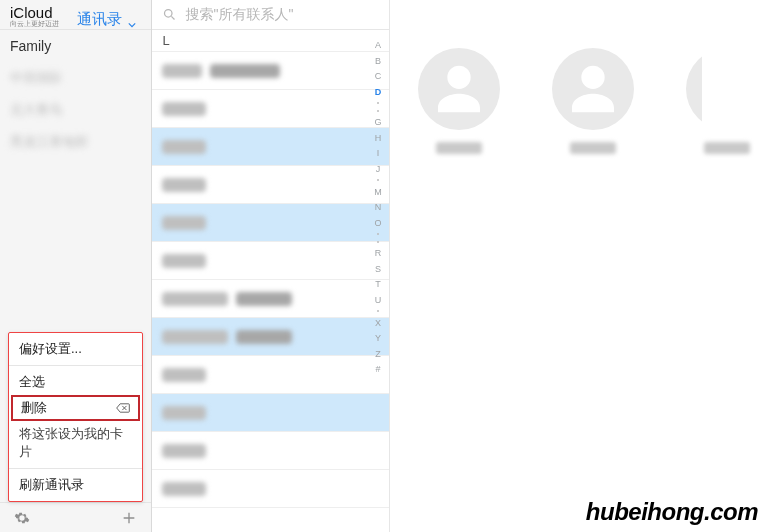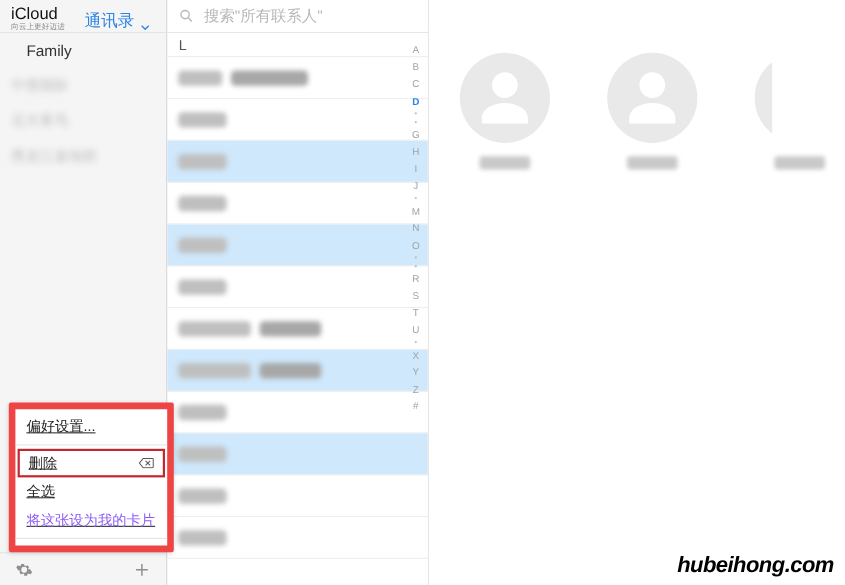--- a/index.html
+++ b/index.html
@@ -6,27 +6,27 @@
   body { font-family: -apple-system, "Helvetica Neue", Arial, sans-serif; font-size: 13px; color: #333; background: #fff; width: 768px; height: 532px; overflow: hidden; position: relative; }
   .app { display: flex; height: 532px; }
   
   .sidebar { width: 186px; background: #f5f5f5; border-right: 1px solid #d9d9d9; display: flex; flex-direction: column; position: relative; }
   .sb-header { height: 30px; display: flex; align-items: flex-end; padding: 0 10px; gap: 4px; border-bottom: 1px solid #e4e4e4; }
   .brand { font-size: 15px; font-weight: 500; color: #111; }
   .brand-sub { font-size: 7px; color: #888; display:block; margin-top:-2px;}
   .app-title { font-size: 15px; color: #2a84e9; margin-left: 14px; }
   .chev { width: 8px; height: 8px; margin-left: 2px; }
   .sb-all { height: 32px; display: flex; align-items: center; padding: 0 10px; font-size: 14px; color: #333; border-bottom: 1px solid #e4e4e4; }
-  .sb-family { height: 32px; display: flex; align-items: center; padding: 0 24px; font-size: 14px; color: #333; }
+  .sb-family { height: 32px; display: flex; align-items: center; padding: 0 10px; font-size: 14px; color: #333; }
   .sb-item { height: 32px; display: flex; align-items: center; padding: 0 10px; color: #bbb; filter: blur(3px); }
   .sb-spacer { flex: 1; }
   
-  .context-menu { position: absolute; left: 8px; bottom: 30px; width: 150px; background: #fff; border: 6px solid #ef4444; border-radius: 2px; box-shadow: 0 1px 4px rgba(0,0,0,.12); padding: 3px 0; z-index: 10; text-decoration: underline; }
+  .context-menu { position: absolute; left: 8px; bottom: 30px; width: 135px; background: #fff; border: 1px solid #ef4444; border-radius: 2px; box-shadow: 0 1px 4px rgba(0,0,0,.12); padding: 3px 0; z-index: 10; }
   .cm-item { padding: 4px 10px; font-size: 13px; color: #222; cursor: pointer; display:flex; align-items:center; justify-content:space-between;}
-  .cm-item.disabled { color: #8b5cf6; }
+  .cm-item.disabled { color: #404040; }
   .cm-sep { height: 1px; background: #e5e5e5; margin: 3px 0; }
   .cm-delete { border: 2px solid #c1272d; margin: 0 2px; padding: 2px 8px; }
   .del-icon { width:14px; height:10px;}
   
   .bottom-bar { height: 30px; border-top: 1px solid #e4e4e4; display: flex; align-items: center; justify-content: space-between; padding: 0 14px; }
   .gear, .plus { width: 16px; height: 16px; color: #8e8e8e; }
   
   .middle { width: 290px; border-right: 1px solid #e6e6e6; display: flex; flex-direction: column; position: relative; }
   .search-bar { height: 30px; display:flex; align-items:center; padding:0 10px; border-bottom:1px solid #e6e6e6; color:#b7b7b7;}
   .search-ph { margin-left:8px; font-size:14px;}
@@ -40,21 +40,21 @@
   .index-strip .cur { color:#2a84e9; font-weight:600;}
   .dot { width:2px; height:2px; border-radius:50%; background:#bdbdbd; }
   
   .detail { flex:1; background:#fff; position:relative; padding-top:48px;}
   .cards { display:flex; gap:52px; padding-left:28px;}
   .card { display:flex; flex-direction:column; align-items:center; gap:12px;}
   .avatar { width:82px; height:82px; border-radius:50%; background:#e9e9e9; display:flex; align-items:center; justify-content:center;}
   .avatar svg { width:56px; height:56px; fill:#fff;}
   .card .lbl { height:12px; width:46px; background:#c9c9c9; border-radius:3px; filter:blur(2px);}
   .partial .avatar { width:82px; clip-path: inset(0 66px 0 0); }
-  .wm { position:absolute; right:10px; bottom:6px; font-weight:800; font-size:20px; font-style:italic; color:#000; letter-spacing:-0.5px;}
+  .wm { position:absolute; right:10px; bottom:6px; font-weight:800; font-size:24px; font-style:italic; color:#000; letter-spacing:-0.5px;}
 </style>
 </head>
 <body>
 
 <div class="app">
 
   <div class="sidebar">
     <div class="sb-header">
       <div>
         <span class="brand">iCloud</span>
@@ -67,30 +67,31 @@
     </div>
     <div class="sb-family">Family</div>
     <div class="sb-item">中营国际</div>
     <div class="sb-item">北大青鸟</div>
     <div class="sb-item">黑龙江基地部</div>
     <div class="sb-spacer"></div>
 
     <div class="context-menu">
       <div class="cm-item">偏好设置...</div>
       <div class="cm-sep"></div>
+      <div class="cm-item">全选</div>
       <div class="cm-item cm-delete">
         <span>删除</span>
         <svg class="del-icon" viewBox="0 0 20 14">
             <path d="M6 1h12a1 1 0 011 1v10a1 1 0 01-1 1H6l-5-6 5-6z" fill="none" stroke="#555" stroke-width="1.3"></path>
             <path d="M9 4l6 6M15 4l-6 6" stroke="#555" stroke-width="1.3"></path>
           </svg>
       </div>
-      <div class="cm-item">全选</div>
       <div class="cm-item disabled">将这张设为我的卡片</div>
       <div class="cm-sep"></div>
+      <div class="cm-item">刷新通讯录</div>
     </div>
 
     <div class="bottom-bar">
       <svg class="gear" viewBox="0 0 24 24">
           <path fill="#8e8e8e" d="M12 8a4 4 0 100 8 4 4 0 000-8zm9 4a7 7 0 01-.1 1.2l2 1.6-2 3.4-2.4-.9a7 7 0 01-2 .1l-.4 2.6h-4l-.4-2.6a7 7 0 01-2-.1l-2.4.9-2-3.4 2-1.6A7 7 0 013 12a7 7 0 01.1-1.2l-2-1.6 2-3.4 2.4.9a7 7 0 012-.1L7.9 4h4l.4 2.6a7 7 0 012 .1l2.4-.9 2 3.4-2 1.6A7 7 0 0121 12z"></path>
         </svg>
       <svg class="plus" viewBox="0 0 24 24">
           <path stroke="#8e8e8e" stroke-width="2" d="M12 4v16M4 12h16"></path>
         </svg>
     </div>

